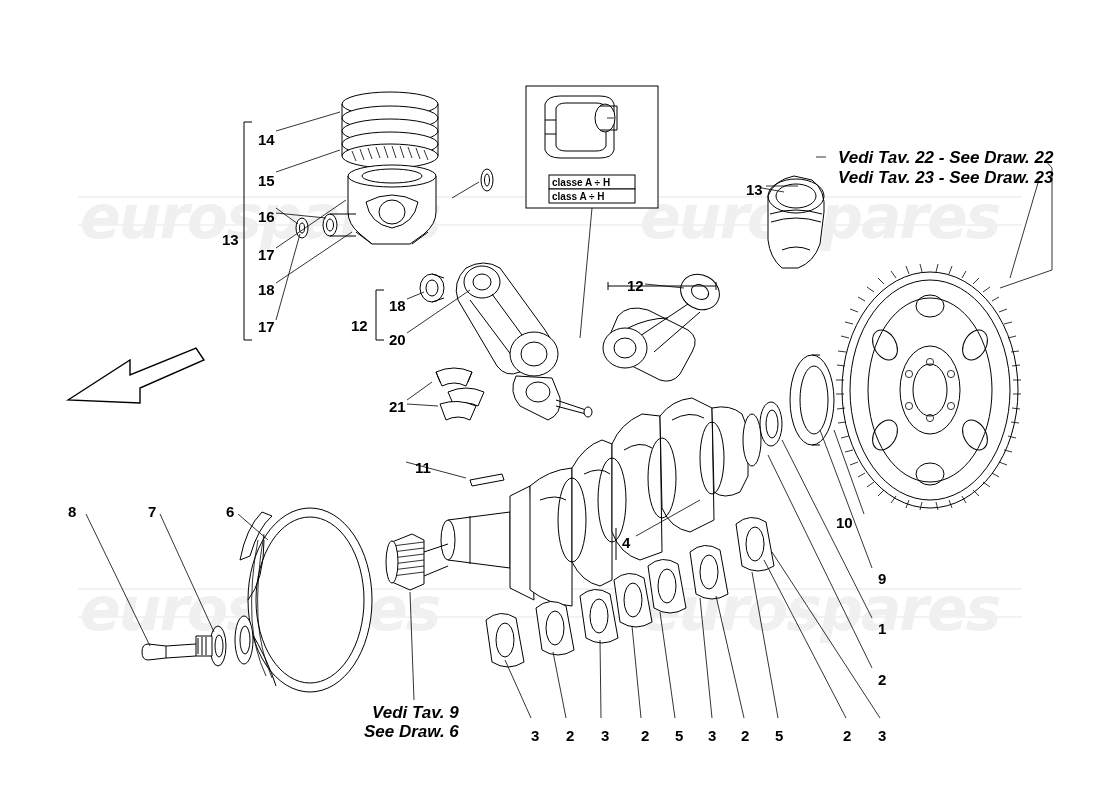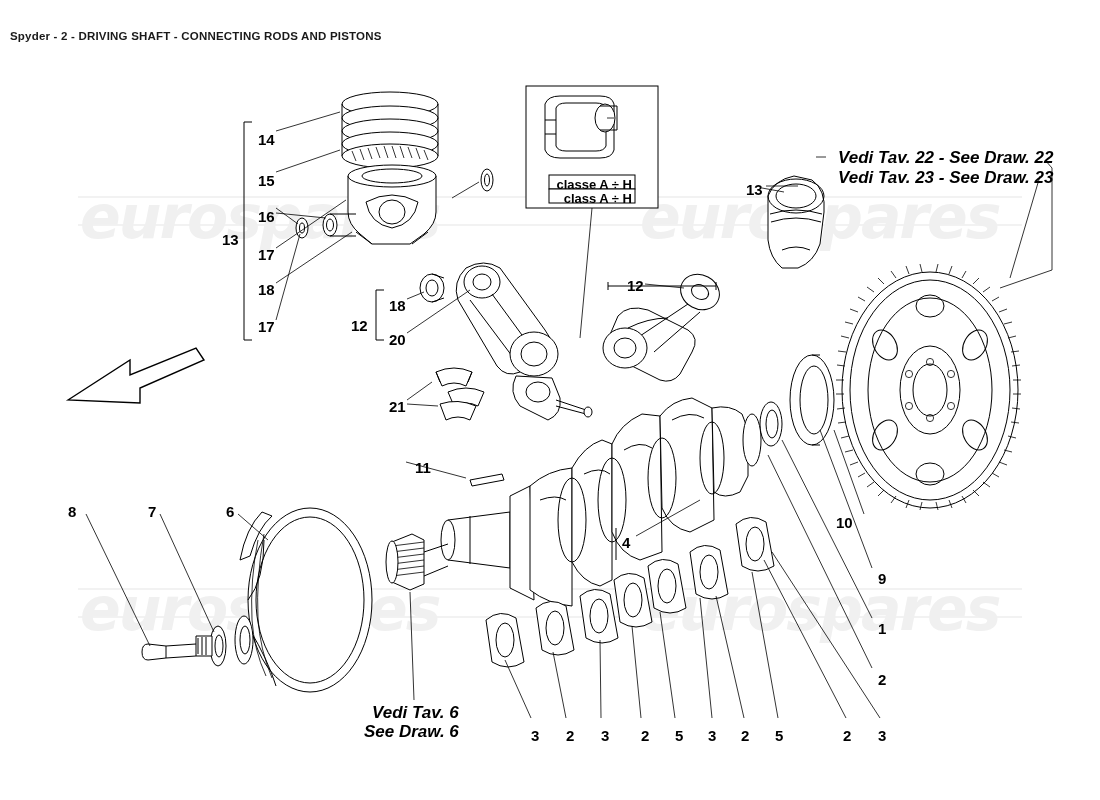--- a/index.html
+++ b/index.html
@@ -52,24 +52,24 @@
   .note {
     position: absolute;
     font-size: 17px;
     font-style: italic;
     font-weight: bold;
     color: #000;
     white-space: nowrap;
   }
   .boxnote {
     position: absolute;
-    font-size: 13px;
+    font-size: 10px;
     font-weight: bold;
     color: #000;
-    text-align: right;
+    text-align: left;
     white-space: nowrap;
   }
   svg.layer {
     position: absolute;
     left: 0;
     top: 0;
     width: 1100px;
     height: 800px;
   }
   .ln { stroke: #000; stroke-width: 1; fill: none; }
@@ -84,21 +84,20 @@
 <div id="page">
 
   <div class="wmline" style="left:78px; top:196px; width:944px;"></div>
   <div class="wm" style="left:80px; top:182px;">eurospares</div>
   <div class="wm" style="left:640px; top:182px;">eurospares</div>
 
   <div class="wmline" style="left:78px; top:588px; width:944px;"></div>
   <div class="wm" style="left:80px; top:574px;">eurospares</div>
   <div class="wm" style="left:640px; top:574px;">eurospares</div>
 
-  <div class="title">Spyder - 2 - DRIVING SHAFT - CONNECTING RODS AND PISTONS</div>
 
   <svg class="layer" viewBox="0 0 1100 800">
 
     <path class="ln2" d="M68 400 L130 360 L130 375 L196 348 L204 360 L140 388 L140 403 Z" fill="#fff"></path>
 
     <ellipse class="fillw" cx="390" cy="104" rx="48" ry="12"></ellipse>
     <path class="ln" d="M342 104 L342 118"></path>
     <path class="ln" d="M438 104 L438 118"></path>
     <ellipse class="fillw" cx="390" cy="118" rx="48" ry="12"></ellipse>
     <path class="ln" d="M342 118 L342 131"></path>
@@ -408,21 +407,21 @@
 
     <path class="thin" d="M86 514 L150 646"></path>
     <path class="thin" d="M160 514 L214 632"></path>
     <path class="thin" d="M238 514 L268 540"></path>
     <path class="thin" d="M414 700 L410 592"></path>
 
   </svg>
 
   <div class="note" style="left:838px; top:148px;">Vedi Tav. 22 - See Draw. 22</div>
   <div class="note" style="left:838px; top:168px;">Vedi Tav. 23 - See Draw. 23</div>
-  <div class="note" style="left:372px; top:703px;">Vedi Tav. 6</div>
+  <div class="note" style="left:372px; top:703px;">Vedi Tav. 9</div>
   <div class="note" style="left:364px; top:722px;">See Draw. 6</div>
 
   <div class="boxnote" style="left:552px; top:177px; width:80px;">classe A ÷ H</div>
   <div class="boxnote" style="left:552px; top:191px; width:80px;">class A ÷ H</div>
 
   <div class="lbl" style="left:258px; top:131px;">14</div>
   <div class="lbl" style="left:258px; top:172px;">15</div>
   <div class="lbl" style="left:258px; top:208px;">16</div>
   <div class="lbl" style="left:222px; top:231px;">13</div>
   <div class="lbl" style="left:258px; top:246px;">17</div>

